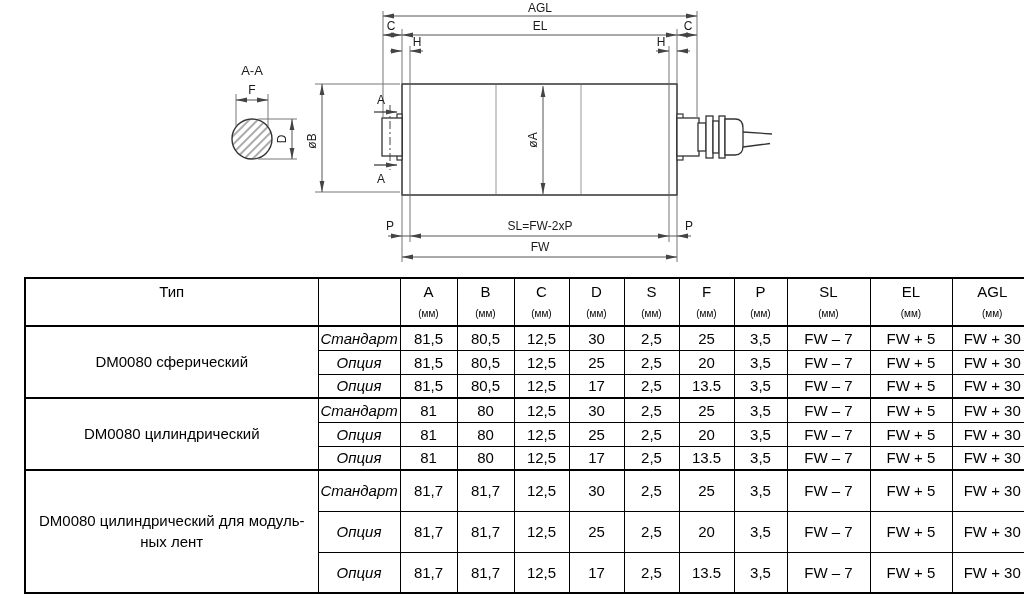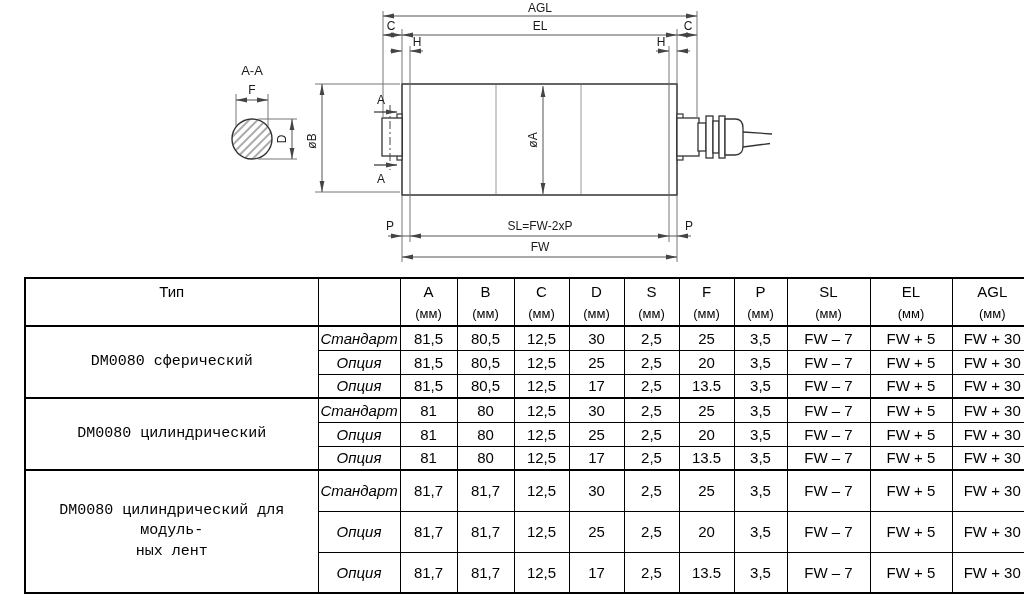--- a/index.html
+++ b/index.html
@@ -5,28 +5,28 @@
   html,body{margin:0;padding:0;background:#fff;}
   body{width:1024px;height:606px;font-family:"Liberation Sans",sans-serif;color:#000;overflow:hidden;}
   .drawing-wrap{position:relative;width:1024px;height:277px;}
   svg text{font-family:"Liberation Sans",sans-serif;font-size:12px;fill:#1a1a1a;}
   svg text.sec{font-size:13px;}
   .tbl-wrap{padding:0 8px;}
   table.spec{border-collapse:collapse;table-layout:fixed;width:1008px;border:2px solid #000;margin-left:16px;}
   table.spec th,table.spec td{border:1px solid #000;padding:0 2px;text-align:center;vertical-align:middle;font-size:15px;font-weight:normal;overflow:hidden;}
   table.spec thead th{border-bottom:2px solid #000;vertical-align:top;}
   .hl{line-height:25px;font-size:15px;}
-  .hu{line-height:20px;font-size:13px;text-align:center;}
+  .hu{line-height:20px;font-size:10px;text-align:center;}
   td.ctype,th.ctype{border-right:1px dashed #999;}
   td.cvar,th.cvar{border-left:1px dashed #999;border-right:2px solid #000;font-style:italic;}
   tr.hrow{height:48px;}
   tbody tr{height:24px;}
   tbody tr.tall{height:41px;}
   tr.gfirst td{border-top:2px solid #000;}
-  td.tname{white-space:pre-line;line-height:1.35;font-family:Liberation Mono, monospace;}
+  td.tname{white-space:pre-line;line-height:1.35;}
 </style>
 </head>
 <body>
 
 <div class="drawing-wrap">
 <svg width="1024" height="277" viewBox="0 0 1024 277">
   <defs>
     <marker id="arr" viewBox="0 0 11 6" refX="11" refY="3" markerWidth="11" markerHeight="6" markerUnits="userSpaceOnUse" orient="auto-start-reverse">
       <path d="M11 3 L0 0.6 L0 5.4 Z" fill="#444"></path>
     </marker>

